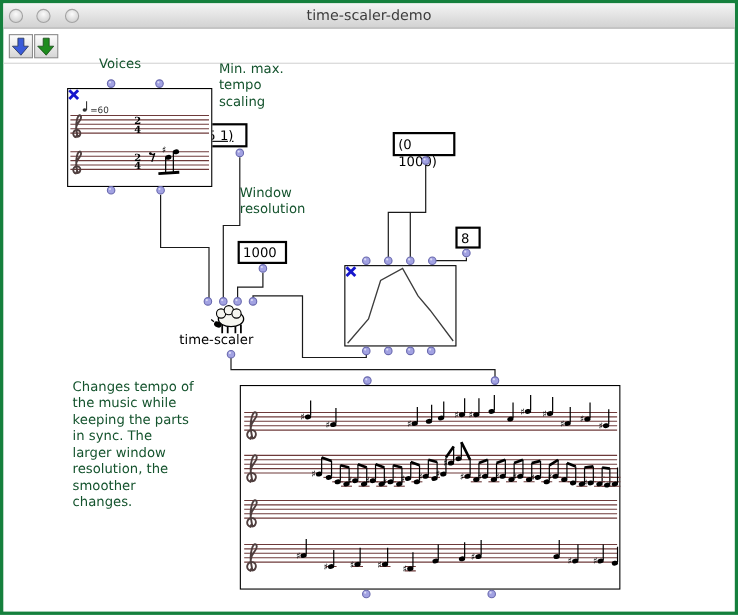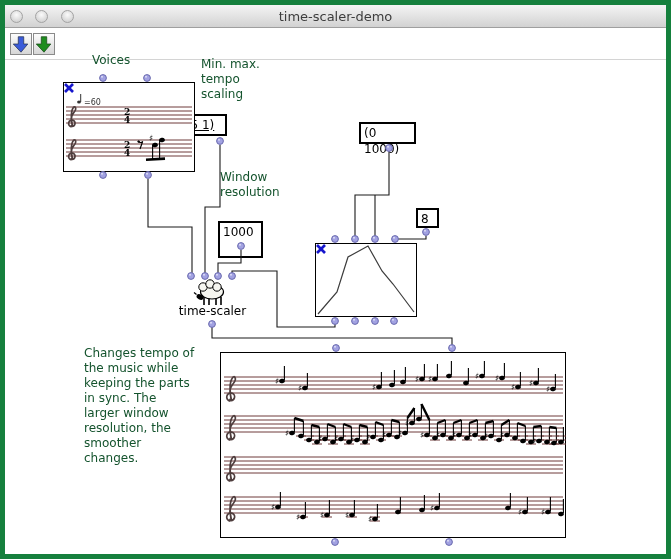--- a/index.html
+++ b/index.html
@@ -1,19 +1,19 @@
 <!DOCTYPE html>
 <html><head>
 <meta charset="utf-8">
 <style>
   html,body{margin:0;padding:0;background:#ffffff;}
   *{box-sizing:border-box;}
   #window{
     position:relative;width:671px;height:559px;
-    border:5px solid #15803d;background:#ffffff;overflow:hidden;
+    border:3px solid #15803d;background:#ffffff;overflow:hidden;
     font-family:"DejaVu Sans","Liberation Sans",sans-serif;
   }
   
   #titlebar{
     position:absolute;left:0;top:0;width:100%;height:23px;
     background:linear-gradient(#f4f4f4,#d2d2d2);
     border-bottom:1px solid #9f9f9f;
   }
   .traffic{position:absolute;top:5px;width:13px;height:13px;border-radius:50%;
     background:radial-gradient(circle at 50% 35%,#fbfbfb,#c7c7c7);
@@ -35,21 +35,21 @@
   .comment{
     position:absolute;font-size:12px;color:#14532d;line-height:15px;white-space:pre-line;
   }
   #lbl-tempocurve{line-height:14px;}
   .valuebox{
     position:absolute;background:#fff;border:2px solid #000;
     font-size:12px;color:#000;padding:1px 2px 0 3px;line-height:16px;
   }
   .objframe{position:absolute;background:#fff;border:1px solid #000;}
   #ts-label{
-    position:absolute;left:160px;top:299px;width:95px;text-align:center;
+    position:absolute;left:160px;top:299px;width:95px;text-align:left;
     font-size:12px;color:#000;
   }
   #patch-svg{position:absolute;left:0;top:0;pointer-events:none;}
 </style>
 </head>
 <body>
 
 <div id="window">
 
   <div id="titlebar">
@@ -70,32 +70,32 @@
     </svg>
   </button>
   <div id="toolbar-sep"></div>
 
   <div class="comment" style="left:87px;top:48px;">Voices</div>
   <div class="comment" style="left:215px;top:165px;">Window
 resolution</div>
   <div class="comment" style="left:196px;top:52px;">Min. max.
 tempo
 scaling</div>
-  <div class="comment" style="left:63px;top:341px;margin-left:16px;">Changes tempo of
+  <div class="comment" style="left:63px;top:341px;">Changes tempo of
 the music while
 keeping the parts
 in sync. The
 larger window
 resolution, the
 smoother
 changes.</div>
 
   <div class="valuebox" style="left:172px;top:109px;width:50px;height:22px;text-decoration:underline;">(.5 1)</div>
   <div class="valuebox" style="left:354px;top:117px;width:57px;height:22px;">(0 1000)</div>
-  <div class="valuebox" style="left:213px;top:216px;width:45px;height:37px;">1000</div>
+  <div class="valuebox" style="left:213px;top:216px;width:45px;height:21px;">1000</div>
   <div class="valuebox" style="left:411px;top:203px;width:23px;height:20px;">8</div>
 
   <div class="objframe" style="left:58px;top:77px;width:132px;height:90px;"></div>
   <div class="objframe" style="left:310px;top:238px;width:102px;height:74px;"></div>
   <div class="objframe" style="left:215px;top:347px;width:346px;height:186px;"></div>
 
   <div id="ts-label">time-scaler</div>
 
   <svg id="patch-svg" width="671" height="559" viewBox="0 0 671 559">
       <line x1="61" y1="102" x2="187" y2="102" stroke="#6e3a3a" stroke-width="1"></line>

